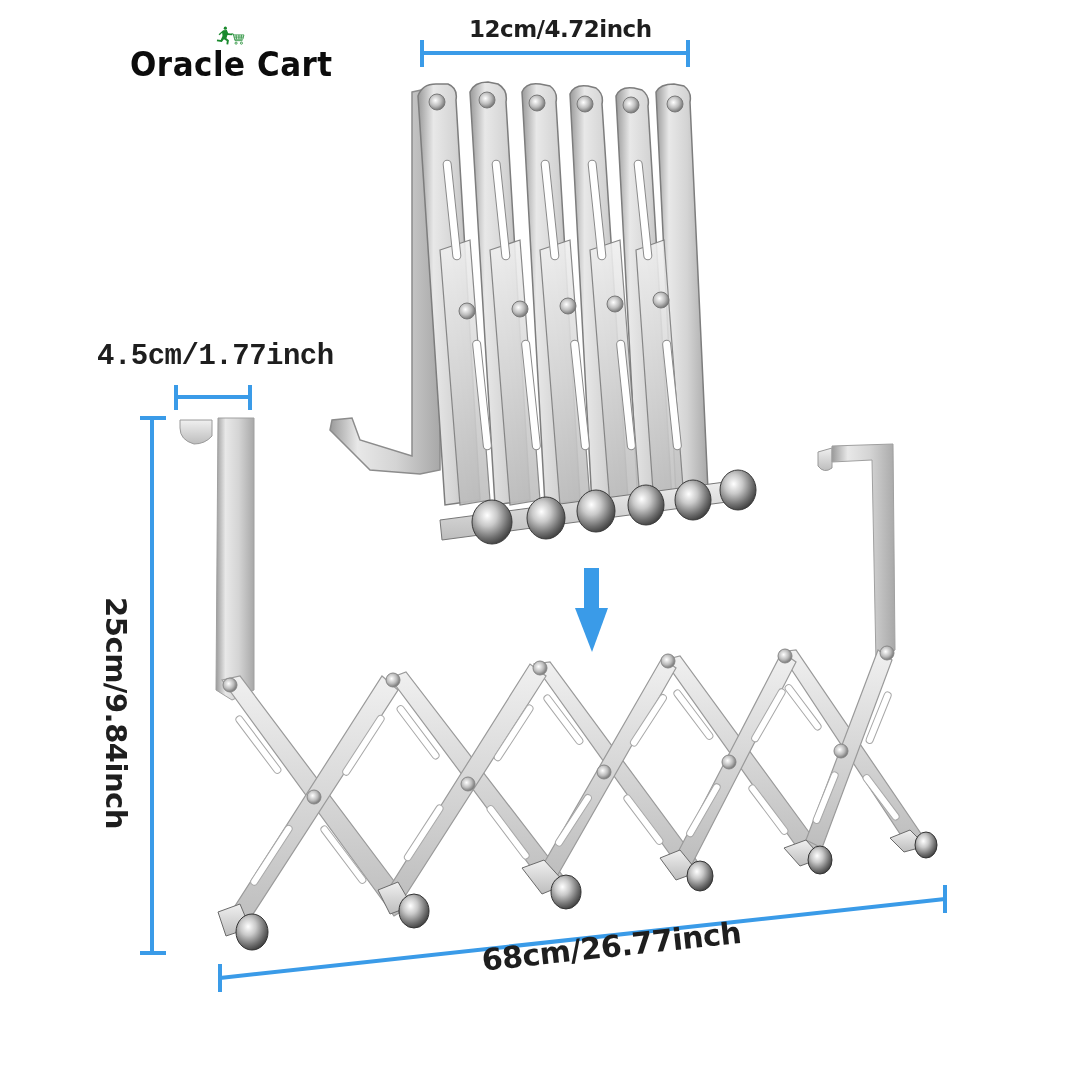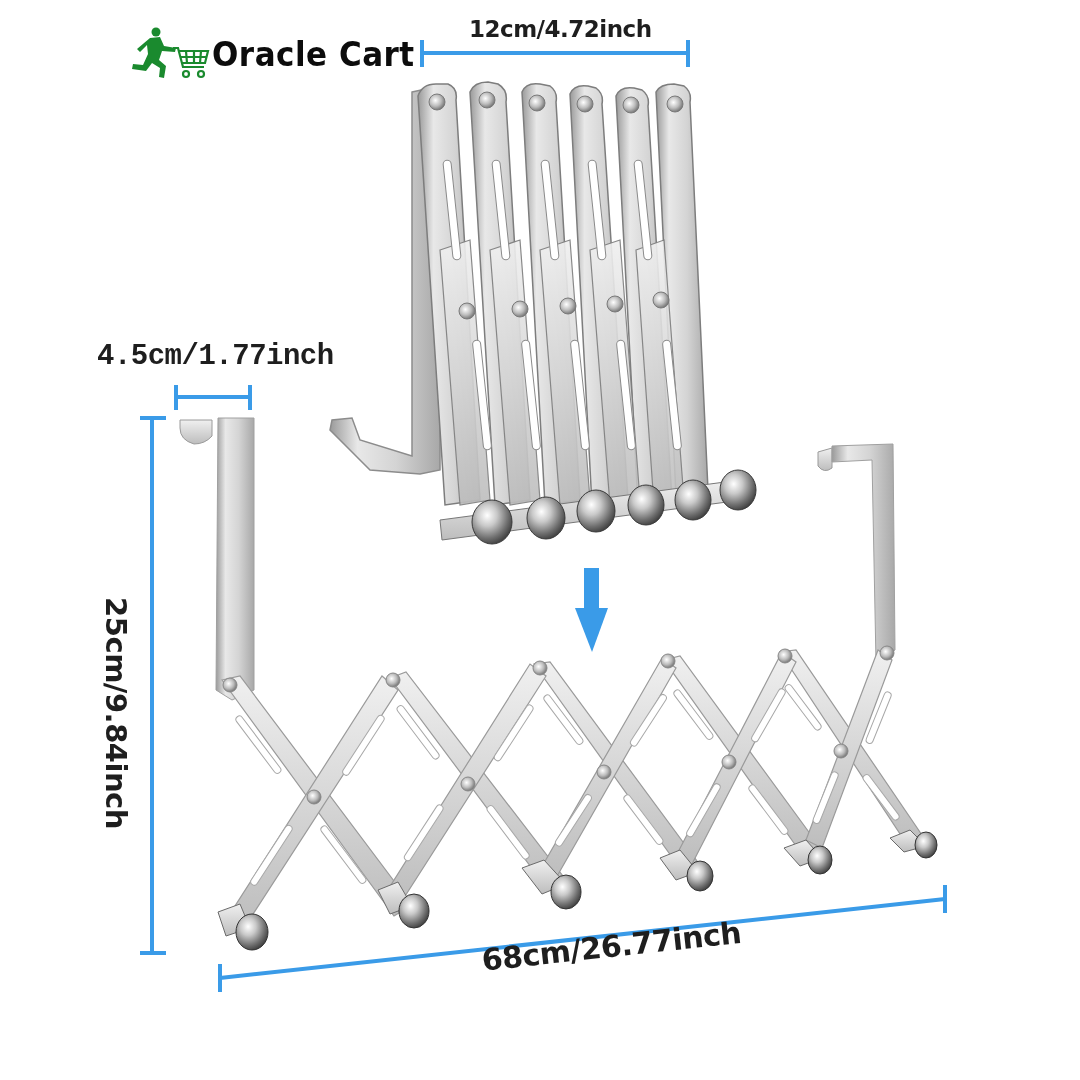--- a/index.html
+++ b/index.html
@@ -1,19 +1,19 @@
 <!DOCTYPE html>
 <html><head>
   <meta charset="utf-8">
   <style>
     html, body { margin: 0; padding: 0; background: #ffffff; }
     body { width: 1080px; height: 1080px; position: relative; overflow: hidden;
            font-family: "DejaVu Sans", sans-serif; }
     .abs { position: absolute; }
-    .logo { left: 128px; top: 26px; height: 56px; display: flex; align-items: center; }
+    .logo { left: 128px; top: 26px; height: 56px; display: flex; align-items: center; flex-direction: column; }
     .logo-text { font-family: "DejaVu Sans", sans-serif; font-weight: 700; font-size: 31px;
                  color: #0c0c0c; letter-spacing: 0.5px; margin-left: 2px; transform: scaleY(1.08); }
     .dim-label { font-family: "DejaVu Sans", sans-serif; font-weight: 700; color: #1e1e1e;
                  white-space: nowrap; letter-spacing: -0.5px; }
     svg { position: absolute; left: 0; top: 0; }
   </style>
 </head>
 <body>
 
 <div class="abs logo">

